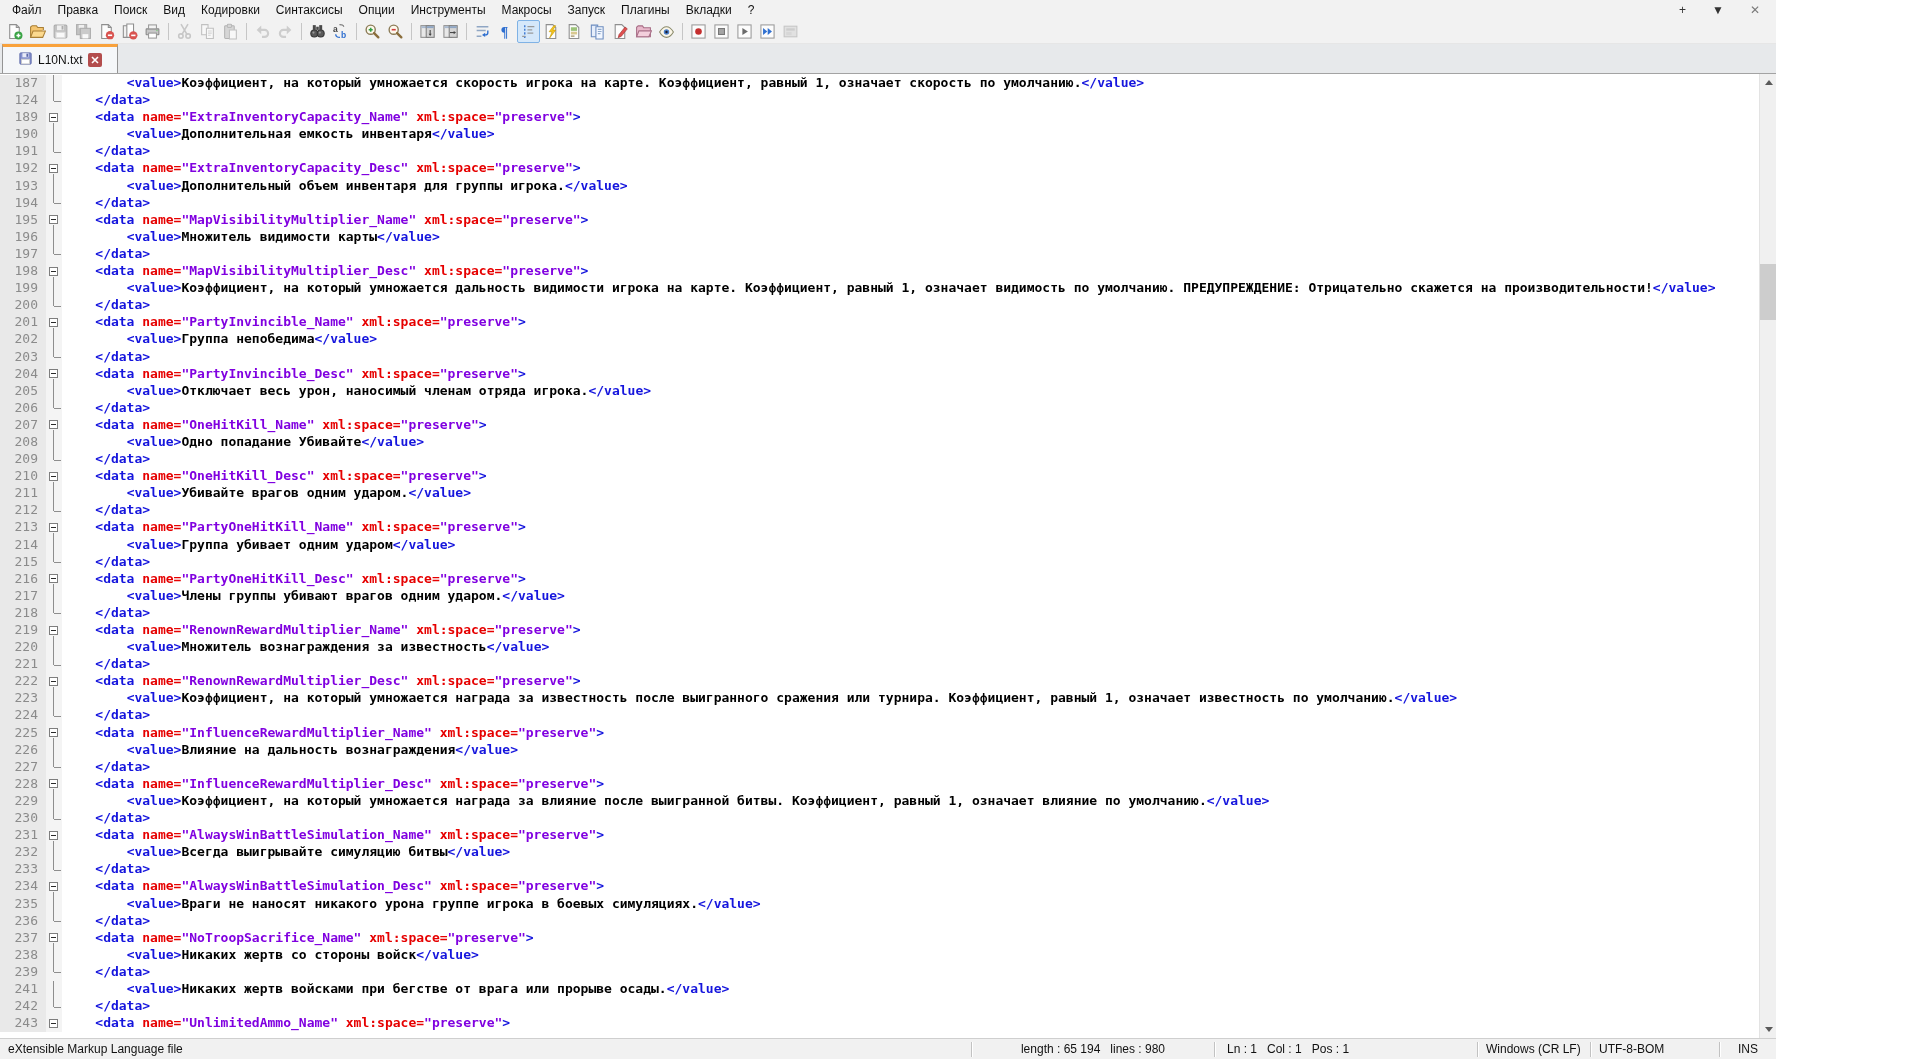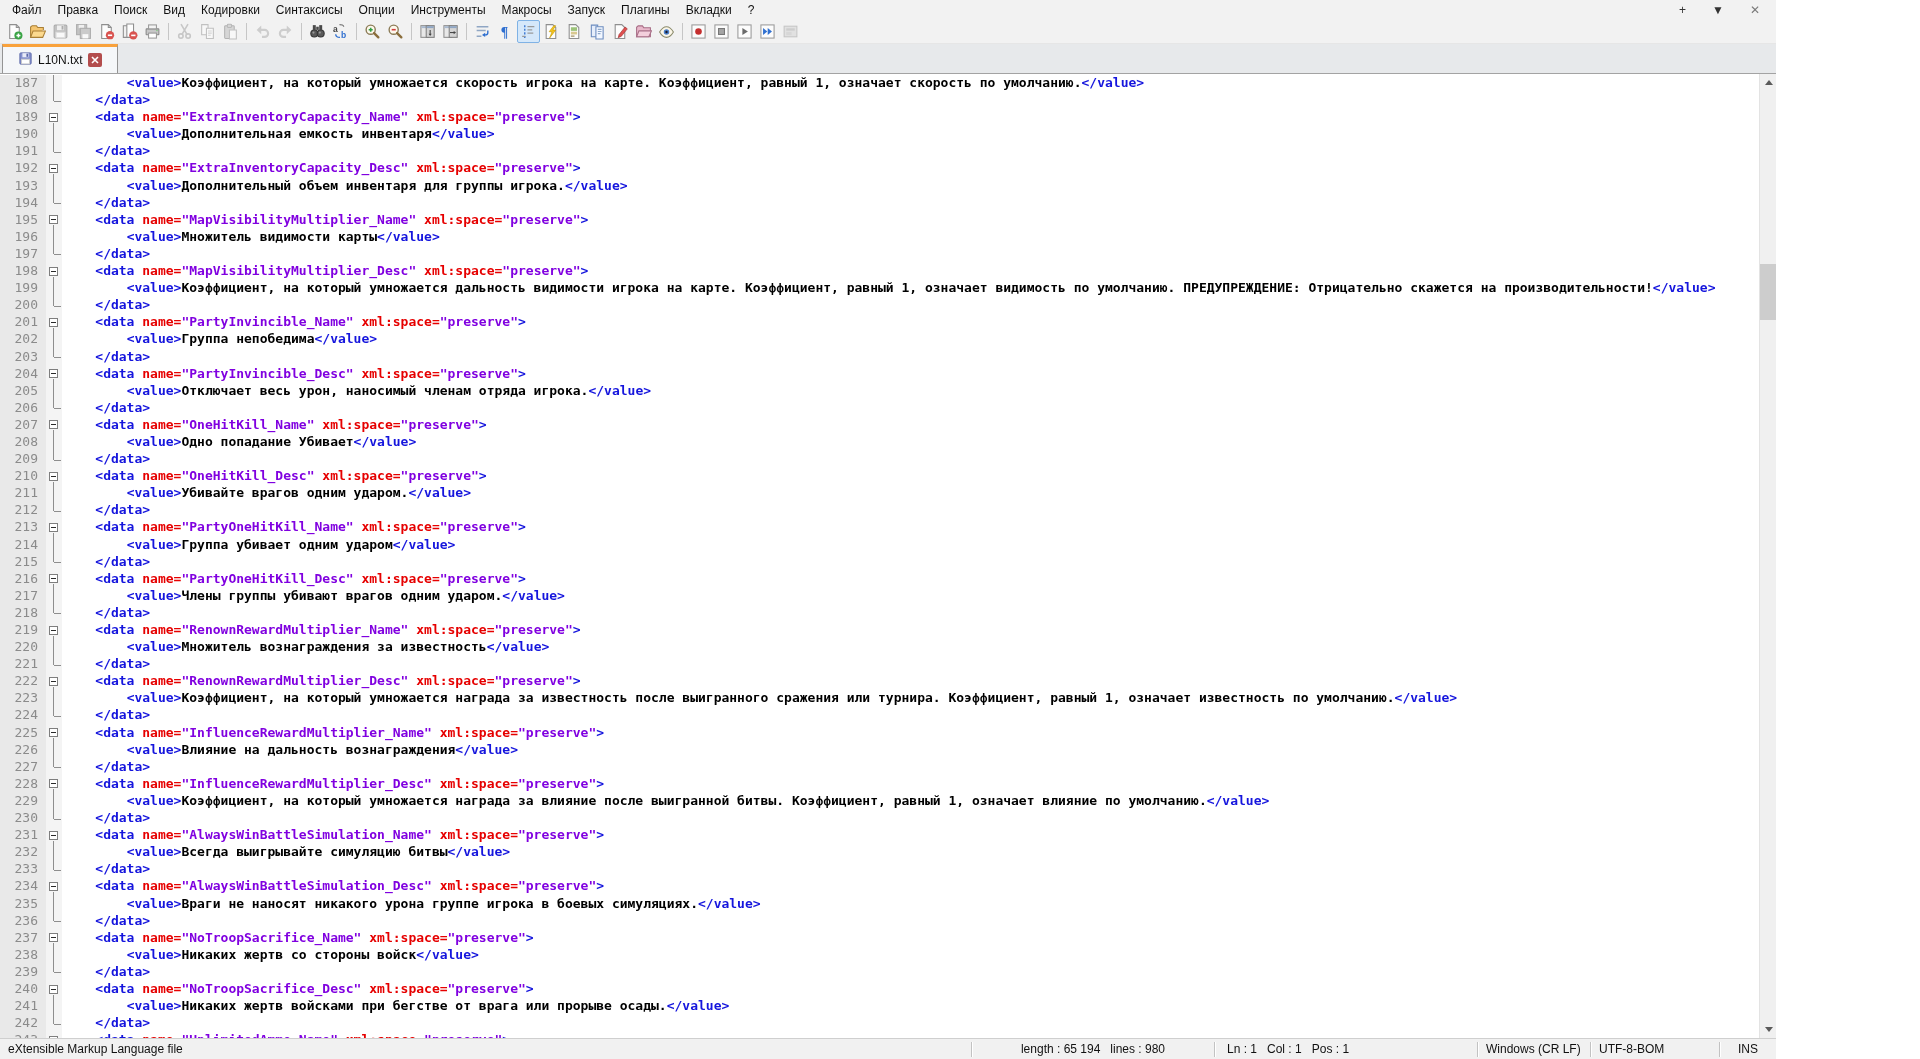--- a/index.html
+++ b/index.html
@@ -429,41 +429,41 @@
         <svg width="10" height="10" viewBox="0 0 10 10">
             <path d="M2 2l6 6M8 2L2 8" stroke="#ffffff" stroke-width="1.6"></path>
           </svg>
       </span>
     </div>
   </div>
 
   <div class="editor">
     <div class="rows" id="rows">
         <div class="row"><div class="ln">187</div><div class="fold"><i class="fm-v"></i></div><div class="code"><span class="tx">        </span><span class="tg">&lt;value&gt;</span><span class="tx">Коэффициент, на который умножается скорость игрока на карте. Коэффициент, равный 1, означает скорость по умолчанию.</span><span class="tg">&lt;/value&gt;</span></div></div>
-        <div class="row"><div class="ln">108</div><div class="fold"><i class="fm-vt"></i><i class="fm-h"></i></div><div class="code"><span class="tx">    </span><span class="tg">&lt;/data&gt;</span></div></div>
+        <div class="row"><div class="ln">124</div><div class="fold"><i class="fm-vt"></i><i class="fm-h"></i></div><div class="code"><span class="tx">    </span><span class="tg">&lt;/data&gt;</span></div></div>
         <div class="row"><div class="ln">189</div><div class="fold"><i class="fm-vb"></i><i class="fm-box"></i></div><div class="code"><span class="tx">    </span><span class="tg">&lt;data</span><span class="at"> name=</span><span class="st">"ExtraInventoryCapacity_Name"</span><span class="at"> xml:space=</span><span class="st">"preserve"</span><span class="tg">&gt;</span></div></div>
         <div class="row"><div class="ln">190</div><div class="fold"><i class="fm-v"></i></div><div class="code"><span class="tx">        </span><span class="tg">&lt;value&gt;</span><span class="tx">Дополнительная емкость инвентаря</span><span class="tg">&lt;/value&gt;</span></div></div>
         <div class="row"><div class="ln">191</div><div class="fold"><i class="fm-vt"></i><i class="fm-h"></i></div><div class="code"><span class="tx">    </span><span class="tg">&lt;/data&gt;</span></div></div>
         <div class="row"><div class="ln">192</div><div class="fold"><i class="fm-vb"></i><i class="fm-box"></i></div><div class="code"><span class="tx">    </span><span class="tg">&lt;data</span><span class="at"> name=</span><span class="st">"ExtraInventoryCapacity_Desc"</span><span class="at"> xml:space=</span><span class="st">"preserve"</span><span class="tg">&gt;</span></div></div>
         <div class="row"><div class="ln">193</div><div class="fold"><i class="fm-v"></i></div><div class="code"><span class="tx">        </span><span class="tg">&lt;value&gt;</span><span class="tx">Дополнительный объем инвентаря для группы игрока.</span><span class="tg">&lt;/value&gt;</span></div></div>
         <div class="row"><div class="ln">194</div><div class="fold"><i class="fm-vt"></i><i class="fm-h"></i></div><div class="code"><span class="tx">    </span><span class="tg">&lt;/data&gt;</span></div></div>
         <div class="row"><div class="ln">195</div><div class="fold"><i class="fm-vb"></i><i class="fm-box"></i></div><div class="code"><span class="tx">    </span><span class="tg">&lt;data</span><span class="at"> name=</span><span class="st">"MapVisibilityMultiplier_Name"</span><span class="at"> xml:space=</span><span class="st">"preserve"</span><span class="tg">&gt;</span></div></div>
         <div class="row"><div class="ln">196</div><div class="fold"><i class="fm-v"></i></div><div class="code"><span class="tx">        </span><span class="tg">&lt;value&gt;</span><span class="tx">Множитель видимости карты</span><span class="tg">&lt;/value&gt;</span></div></div>
         <div class="row"><div class="ln">197</div><div class="fold"><i class="fm-vt"></i><i class="fm-h"></i></div><div class="code"><span class="tx">    </span><span class="tg">&lt;/data&gt;</span></div></div>
         <div class="row"><div class="ln">198</div><div class="fold"><i class="fm-vb"></i><i class="fm-box"></i></div><div class="code"><span class="tx">    </span><span class="tg">&lt;data</span><span class="at"> name=</span><span class="st">"MapVisibilityMultiplier_Desc"</span><span class="at"> xml:space=</span><span class="st">"preserve"</span><span class="tg">&gt;</span></div></div>
         <div class="row"><div class="ln">199</div><div class="fold"><i class="fm-v"></i></div><div class="code"><span class="tx">        </span><span class="tg">&lt;value&gt;</span><span class="tx">Коэффициент, на который умножается дальность видимости игрока на карте. Коэффициент, равный 1, означает видимость по умолчанию. ПРЕДУПРЕЖДЕНИЕ: Отрицательно скажется на производительности!</span><span class="tg">&lt;/value&gt;</span></div></div>
         <div class="row"><div class="ln">200</div><div class="fold"><i class="fm-vt"></i><i class="fm-h"></i></div><div class="code"><span class="tx">    </span><span class="tg">&lt;/data&gt;</span></div></div>
         <div class="row"><div class="ln">201</div><div class="fold"><i class="fm-vb"></i><i class="fm-box"></i></div><div class="code"><span class="tx">    </span><span class="tg">&lt;data</span><span class="at"> name=</span><span class="st">"PartyInvincible_Name"</span><span class="at"> xml:space=</span><span class="st">"preserve"</span><span class="tg">&gt;</span></div></div>
         <div class="row"><div class="ln">202</div><div class="fold"><i class="fm-v"></i></div><div class="code"><span class="tx">        </span><span class="tg">&lt;value&gt;</span><span class="tx">Группа непобедима</span><span class="tg">&lt;/value&gt;</span></div></div>
         <div class="row"><div class="ln">203</div><div class="fold"><i class="fm-vt"></i><i class="fm-h"></i></div><div class="code"><span class="tx">    </span><span class="tg">&lt;/data&gt;</span></div></div>
         <div class="row"><div class="ln">204</div><div class="fold"><i class="fm-vb"></i><i class="fm-box"></i></div><div class="code"><span class="tx">    </span><span class="tg">&lt;data</span><span class="at"> name=</span><span class="st">"PartyInvincible_Desc"</span><span class="at"> xml:space=</span><span class="st">"preserve"</span><span class="tg">&gt;</span></div></div>
         <div class="row"><div class="ln">205</div><div class="fold"><i class="fm-v"></i></div><div class="code"><span class="tx">        </span><span class="tg">&lt;value&gt;</span><span class="tx">Отключает весь урон, наносимый членам отряда игрока.</span><span class="tg">&lt;/value&gt;</span></div></div>
         <div class="row"><div class="ln">206</div><div class="fold"><i class="fm-vt"></i><i class="fm-h"></i></div><div class="code"><span class="tx">    </span><span class="tg">&lt;/data&gt;</span></div></div>
         <div class="row"><div class="ln">207</div><div class="fold"><i class="fm-vb"></i><i class="fm-box"></i></div><div class="code"><span class="tx">    </span><span class="tg">&lt;data</span><span class="at"> name=</span><span class="st">"OneHitKill_Name"</span><span class="at"> xml:space=</span><span class="st">"preserve"</span><span class="tg">&gt;</span></div></div>
-        <div class="row"><div class="ln">208</div><div class="fold"><i class="fm-v"></i></div><div class="code"><span class="tx">        </span><span class="tg">&lt;value&gt;</span><span class="tx">Одно попадание Убивает</span><span class="tg">&lt;/value&gt;</span></div></div>
+        <div class="row"><div class="ln">208</div><div class="fold"><i class="fm-v"></i></div><div class="code"><span class="tx">        </span><span class="tg">&lt;value&gt;</span><span class="tx">Одно попадание Убивайте</span><span class="tg">&lt;/value&gt;</span></div></div>
         <div class="row"><div class="ln">209</div><div class="fold"><i class="fm-vt"></i><i class="fm-h"></i></div><div class="code"><span class="tx">    </span><span class="tg">&lt;/data&gt;</span></div></div>
         <div class="row"><div class="ln">210</div><div class="fold"><i class="fm-vb"></i><i class="fm-box"></i></div><div class="code"><span class="tx">    </span><span class="tg">&lt;data</span><span class="at"> name=</span><span class="st">"OneHitKill_Desc"</span><span class="at"> xml:space=</span><span class="st">"preserve"</span><span class="tg">&gt;</span></div></div>
         <div class="row"><div class="ln">211</div><div class="fold"><i class="fm-v"></i></div><div class="code"><span class="tx">        </span><span class="tg">&lt;value&gt;</span><span class="tx">Убивайте врагов одним ударом.</span><span class="tg">&lt;/value&gt;</span></div></div>
         <div class="row"><div class="ln">212</div><div class="fold"><i class="fm-vt"></i><i class="fm-h"></i></div><div class="code"><span class="tx">    </span><span class="tg">&lt;/data&gt;</span></div></div>
         <div class="row"><div class="ln">213</div><div class="fold"><i class="fm-vb"></i><i class="fm-box"></i></div><div class="code"><span class="tx">    </span><span class="tg">&lt;data</span><span class="at"> name=</span><span class="st">"PartyOneHitKill_Name"</span><span class="at"> xml:space=</span><span class="st">"preserve"</span><span class="tg">&gt;</span></div></div>
         <div class="row"><div class="ln">214</div><div class="fold"><i class="fm-v"></i></div><div class="code"><span class="tx">        </span><span class="tg">&lt;value&gt;</span><span class="tx">Группа убивает одним ударом</span><span class="tg">&lt;/value&gt;</span></div></div>
         <div class="row"><div class="ln">215</div><div class="fold"><i class="fm-vt"></i><i class="fm-h"></i></div><div class="code"><span class="tx">    </span><span class="tg">&lt;/data&gt;</span></div></div>
         <div class="row"><div class="ln">216</div><div class="fold"><i class="fm-vb"></i><i class="fm-box"></i></div><div class="code"><span class="tx">    </span><span class="tg">&lt;data</span><span class="at"> name=</span><span class="st">"PartyOneHitKill_Desc"</span><span class="at"> xml:space=</span><span class="st">"preserve"</span><span class="tg">&gt;</span></div></div>
         <div class="row"><div class="ln">217</div><div class="fold"><i class="fm-v"></i></div><div class="code"><span class="tx">        </span><span class="tg">&lt;value&gt;</span><span class="tx">Члены группы убивают врагов одним ударом.</span><span class="tg">&lt;/value&gt;</span></div></div>
         <div class="row"><div class="ln">218</div><div class="fold"><i class="fm-vt"></i><i class="fm-h"></i></div><div class="code"><span class="tx">    </span><span class="tg">&lt;/data&gt;</span></div></div>
@@ -481,21 +481,20 @@
         <div class="row"><div class="ln">230</div><div class="fold"><i class="fm-vt"></i><i class="fm-h"></i></div><div class="code"><span class="tx">    </span><span class="tg">&lt;/data&gt;</span></div></div>
         <div class="row"><div class="ln">231</div><div class="fold"><i class="fm-vb"></i><i class="fm-box"></i></div><div class="code"><span class="tx">    </span><span class="tg">&lt;data</span><span class="at"> name=</span><span class="st">"AlwaysWinBattleSimulation_Name"</span><span class="at"> xml:space=</span><span class="st">"preserve"</span><span class="tg">&gt;</span></div></div>
         <div class="row"><div class="ln">232</div><div class="fold"><i class="fm-v"></i></div><div class="code"><span class="tx">        </span><span class="tg">&lt;value&gt;</span><span class="tx">Всегда выигрывайте симуляцию битвы</span><span class="tg">&lt;/value&gt;</span></div></div>
         <div class="row"><div class="ln">233</div><div class="fold"><i class="fm-vt"></i><i class="fm-h"></i></div><div class="code"><span class="tx">    </span><span class="tg">&lt;/data&gt;</span></div></div>
         <div class="row"><div class="ln">234</div><div class="fold"><i class="fm-vb"></i><i class="fm-box"></i></div><div class="code"><span class="tx">    </span><span class="tg">&lt;data</span><span class="at"> name=</span><span class="st">"AlwaysWinBattleSimulation_Desc"</span><span class="at"> xml:space=</span><span class="st">"preserve"</span><span class="tg">&gt;</span></div></div>
         <div class="row"><div class="ln">235</div><div class="fold"><i class="fm-v"></i></div><div class="code"><span class="tx">        </span><span class="tg">&lt;value&gt;</span><span class="tx">Враги не наносят никакого урона группе игрока в боевых симуляциях.</span><span class="tg">&lt;/value&gt;</span></div></div>
         <div class="row"><div class="ln">236</div><div class="fold"><i class="fm-vt"></i><i class="fm-h"></i></div><div class="code"><span class="tx">    </span><span class="tg">&lt;/data&gt;</span></div></div>
         <div class="row"><div class="ln">237</div><div class="fold"><i class="fm-vb"></i><i class="fm-box"></i></div><div class="code"><span class="tx">    </span><span class="tg">&lt;data</span><span class="at"> name=</span><span class="st">"NoTroopSacrifice_Name"</span><span class="at"> xml:space=</span><span class="st">"preserve"</span><span class="tg">&gt;</span></div></div>
         <div class="row"><div class="ln">238</div><div class="fold"><i class="fm-v"></i></div><div class="code"><span class="tx">        </span><span class="tg">&lt;value&gt;</span><span class="tx">Никаких жертв со стороны войск</span><span class="tg">&lt;/value&gt;</span></div></div>
         <div class="row"><div class="ln">239</div><div class="fold"><i class="fm-vt"></i><i class="fm-h"></i></div><div class="code"><span class="tx">    </span><span class="tg">&lt;/data&gt;</span></div></div>
-        <div class="row"><div class="ln">240</div><div class="fold"><i class="fm-vb"></i><i class="fm-box"></i></div><div class="code"><span class="tx">    </span><span class="tg">&lt;data</span><span class="at"> name=</span><span class="st">"NoTroopSacrifice_Desc"</span><span class="at"> xml:space=</span><span class="st">"preserve"</span><span class="tg">&gt;</span></div></div>
         <div class="row"><div class="ln">241</div><div class="fold"><i class="fm-v"></i></div><div class="code"><span class="tx">        </span><span class="tg">&lt;value&gt;</span><span class="tx">Никаких жертв войсками при бегстве от врага или прорыве осады.</span><span class="tg">&lt;/value&gt;</span></div></div>
         <div class="row"><div class="ln">242</div><div class="fold"><i class="fm-vt"></i><i class="fm-h"></i></div><div class="code"><span class="tx">    </span><span class="tg">&lt;/data&gt;</span></div></div>
         <div class="row"><div class="ln">243</div><div class="fold"><i class="fm-box"></i></div><div class="code"><span class="tx">    </span><span class="tg">&lt;data</span><span class="at"> name=</span><span class="st">"UnlimitedAmmo_Name"</span><span class="at"> xml:space=</span><span class="st">"preserve"</span><span class="tg">&gt;</span></div></div>
       </div>
     <div class="vscroll">
       <div class="sb-btn up">
           <i class="tri-up"></i>
         </div>
       <div class="sb-thumb"></div>
       <div class="sb-btn down">

